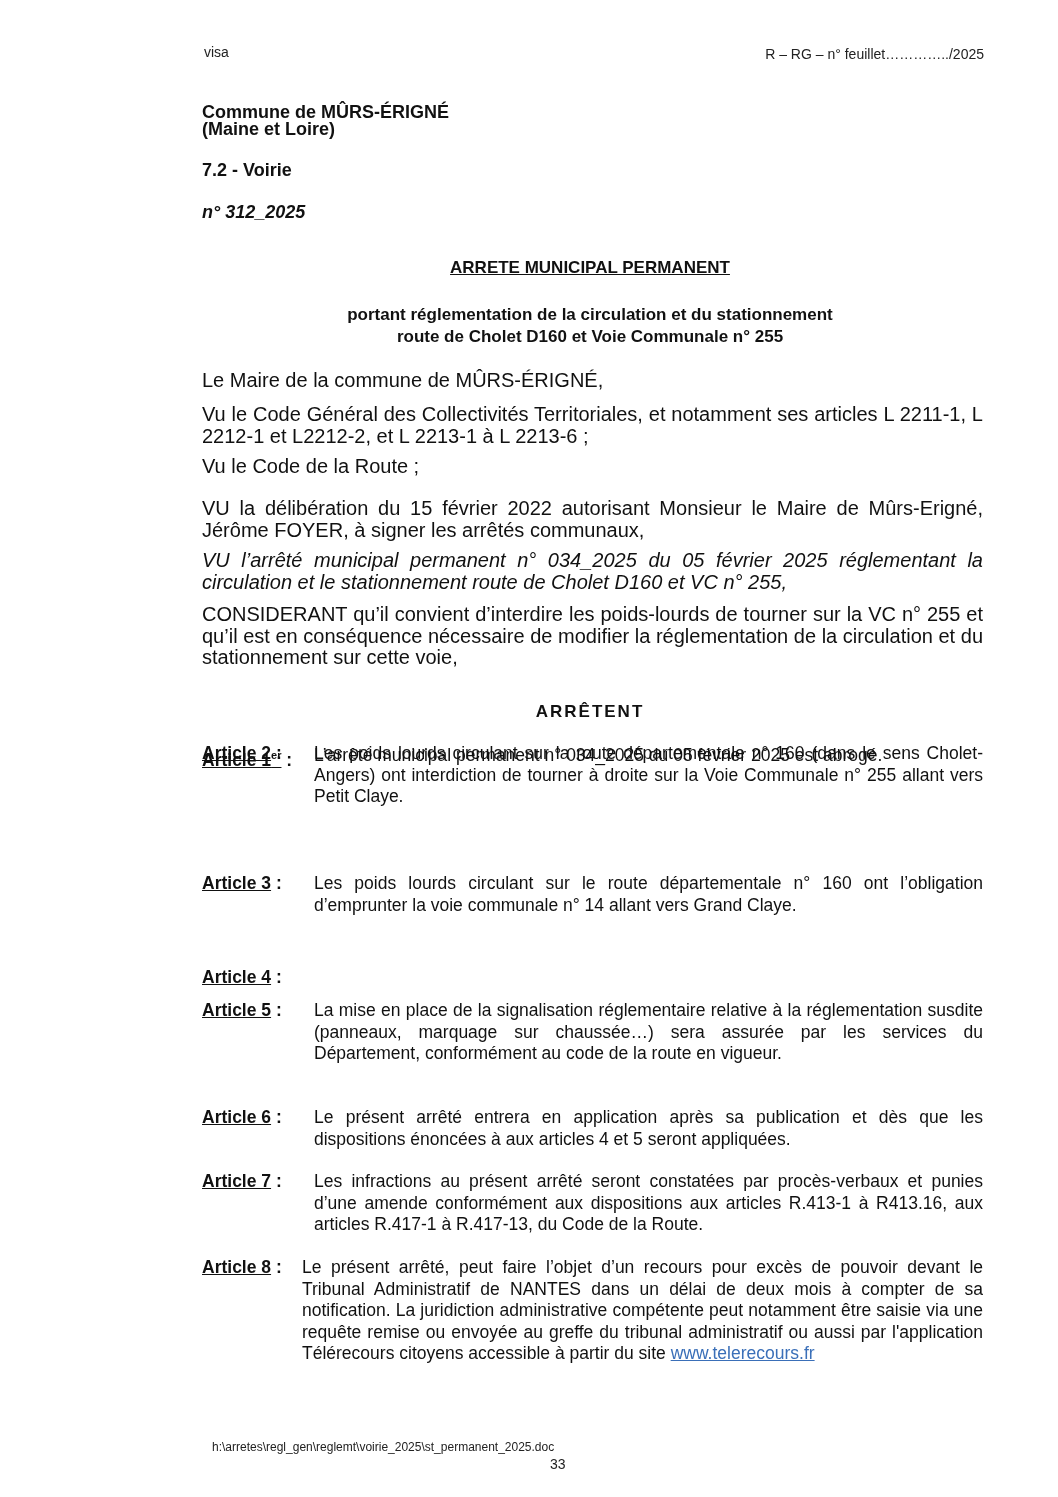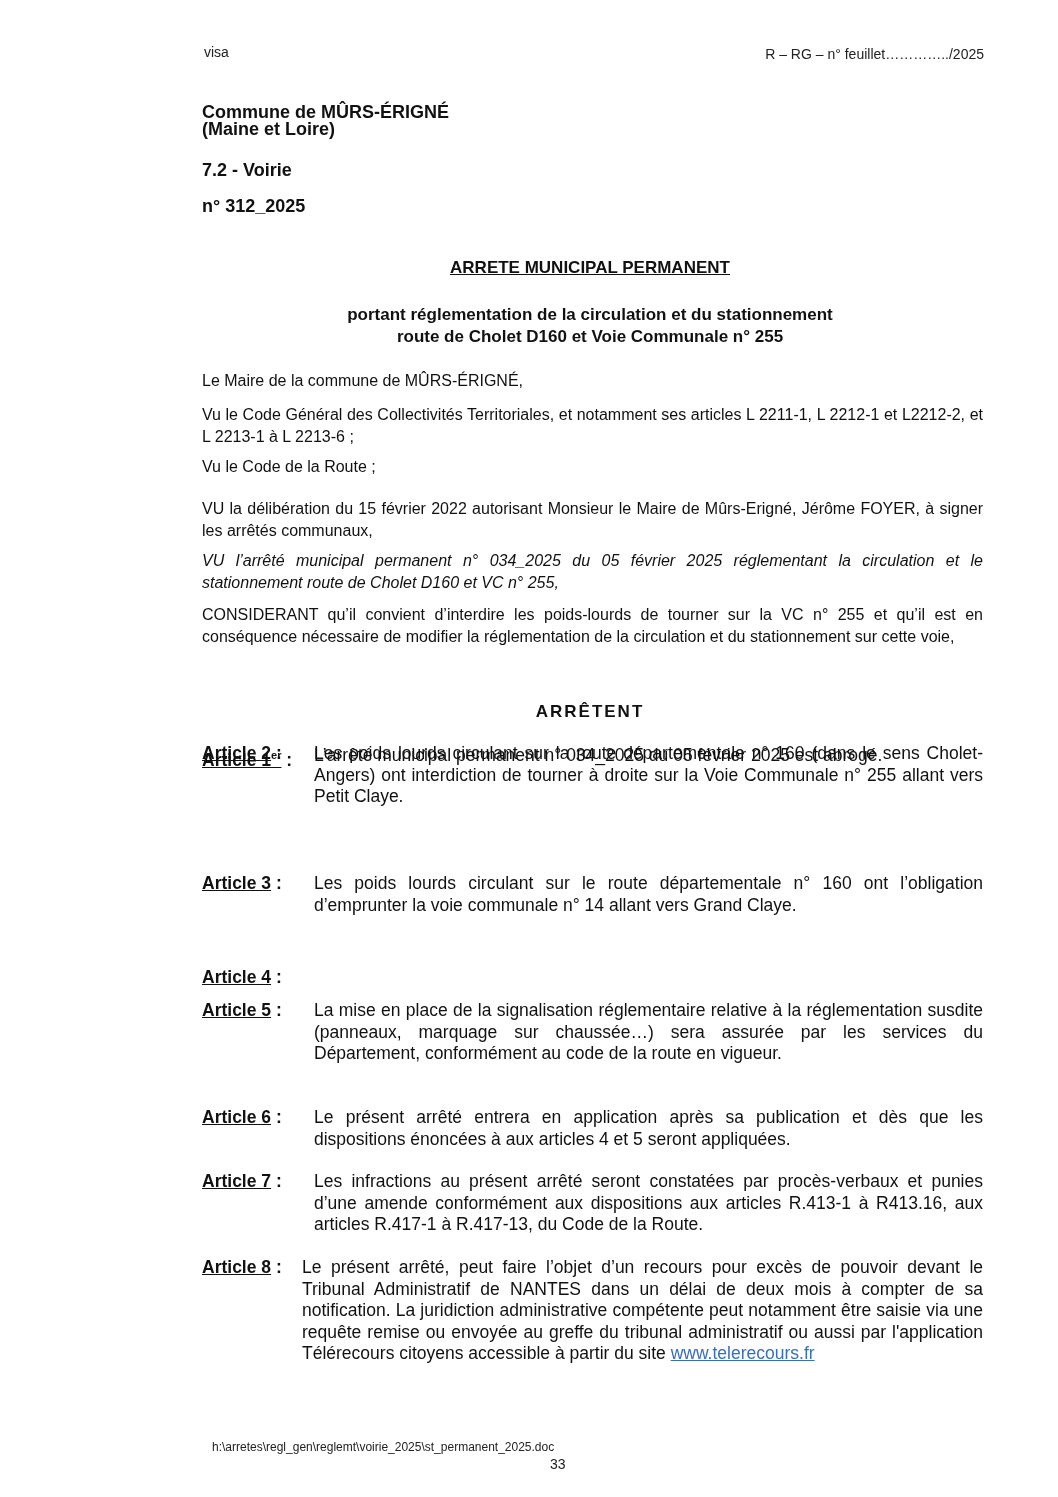--- a/index.html
+++ b/index.html
@@ -3,41 +3,41 @@
 <meta charset="utf-8">
 <style>
   html, body { margin: 0; padding: 0; background: #ffffff; }
   body { width: 1058px; height: 1497px; position: relative; color: #111; font-family: "Liberation Sans", sans-serif; }
   .abs { position: absolute; }
   .visa { left: 204px; top: 44px; font-size: 14px; color: #222; }
   .feuillet { right: 74px; top: 46px; font-size: 14px; color: #222; }
   .hdr { left: 202px; font-size: 18px; font-weight: bold; line-height: 17px; }
   .title { left: 0; width: 1180px; top: 258px; text-align: center; font-size: 17px; font-weight: bold; text-decoration: underline; }
   .subtitle { left: 0; width: 1180px; top: 304px; text-align: center; font-size: 17px; font-weight: bold; line-height: 22px; }
-  .para { left: 202px; width: 781px; font-size: 16px; line-height: 21.5px; text-align: justify; }
+  .para { left: 202px; width: 781px; font-size: 20px; line-height: 21.5px; text-align: justify; }
   .arretent { left: 0; width: 1180px; top: 702px; text-align: center; font-size: 17px; font-weight: bold; letter-spacing: 2px; }
   .article { left: 202px; width: 781px; font-size: 17.5px; line-height: 21.5px; display: flex; }
   .art-label { flex: 0 0 auto; white-space: nowrap; font-weight: bold; }
   .art-label u { text-decoration: underline; }
   .art-label sup { font-size: 11px; }
   .art-text { flex: 1 1 auto; text-align: justify; }
   .link { color: #3a6fb8; text-decoration: underline; }
   .footer-path { left: 212px; top: 1440px; font-size: 12px; color: #222; }
   .page-num { left: 550px; top: 1456px; font-size: 14px; color: #222; }
 </style>
 </head>
 <body>
 
 <div class="abs visa">visa</div>
 <div class="abs feuillet">R – RG – n° feuillet…………../2025</div>
 
 <div class="abs hdr" style="top:104px;">Commune de MÛRS-ÉRIGNÉ</div>
 <div class="abs hdr" style="top:121px;">(Maine et Loire)</div>
 <div class="abs hdr" style="top:162px;">7.2 - Voirie</div>
-<div class="abs hdr" style="top:198px;">n° 312_2025</div>
+<div class="abs hdr" style="top:204px;font-style:italic;">n° 312_2025</div>
 
 <div class="abs title">ARRETE MUNICIPAL PERMANENT</div>
 <div class="abs subtitle">
   <div>portant réglementation de la circulation et du stationnement</div>
   <div>route de Cholet D160 et Voie Communale n° 255</div>
 </div>
 
 <div class="abs para" style="top:370px;">Le Maire de la commune de MÛRS-ÉRIGNÉ,</div>
 <div class="abs para" style="top:404px;">Vu le Code Général des Collectivités Territoriales, et notamment ses articles L 2211-1, L 2212-1 et L2212-2, et L 2213-1 à L 2213-6 ;</div>
 <div class="abs para" style="top:456px;">Vu le Code de la Route ;</div>

